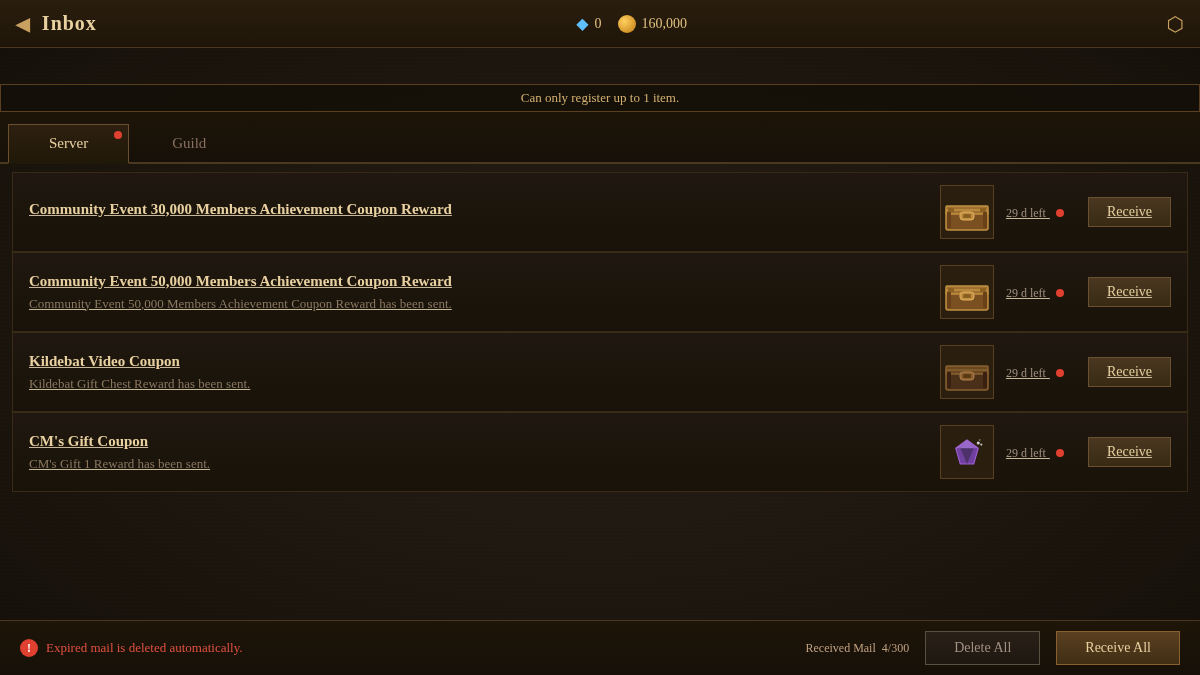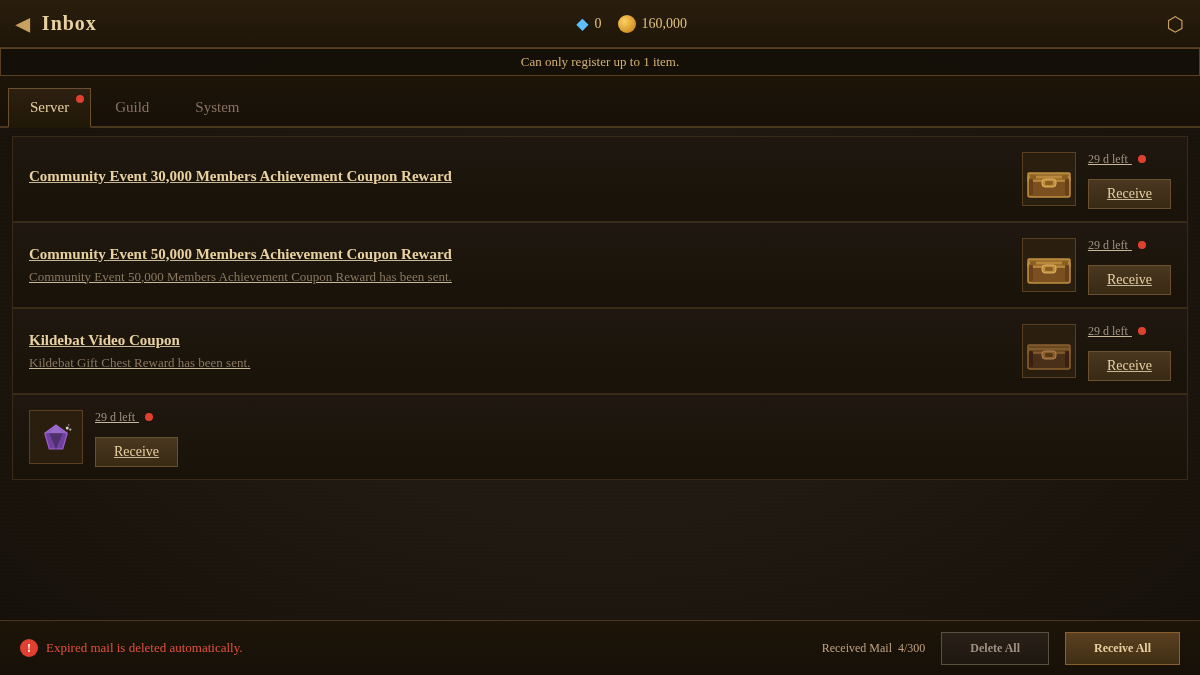--- a/index.html
+++ b/index.html
@@ -108,35 +108,36 @@
       border: 1px solid #5a4020;
       color: #d4b070;
       font-size: 13px;
       padding: 4px 16px;
       text-align: center;
       flex-shrink: 0;
       height: 28px;
       display: flex;
       align-items: center;
       justify-content: center;
+      margin-top: 36px;
     }
 
     
     .tabs-row {
       display: flex;
       align-items: flex-end;
       background: linear-gradient(180deg, #1e1508 0%, #161008 100%);
       border-bottom: 2px solid #4a3820;
       flex-shrink: 0;
       padding: 0 8px;
       height: 52px;
     }
 
     .tab {
-      padding: 10px 21px;
+      padding: 10px 40px;
       font-size: 15px;
       cursor: pointer;
       position: relative;
       color: #8a7060;
       border: 1px solid transparent;
       border-bottom: none;
       margin-right: 2px;
     }
 
     .tab.active {
@@ -189,23 +190,23 @@
       margin-bottom: 6px;
     }
 
     .mail-desc {
       color: #8a7860;
       font-size: 13px;
     }
 
     .mail-actions {
       display: flex;
-      flex-direction: column;
-      align-items: flex-start;
-      gap: 12px;
+      flex-direction: row;
+      align-items: center;
+      gap: 24px;
       flex-shrink: 0;
     }
 
     .time-left {
       color: #a09080;
       font-size: 12px;
       white-space: nowrap;
     }
 
     .red-dot {
@@ -286,25 +287,24 @@
       font-size: 13px;
     }
 
     .mail-count {
       color: #c0a080;
       font-size: 12px;
     }
 
     .footer-btn {
       padding: 8px 28px;
-      font-size: 12px;
+      font-size: 14px;
       cursor: pointer;
       font-family: 'Georgia', serif;
       border: 1px solid;
-      font-weight: bold;
     }
 
     .delete-all-btn {
       background: linear-gradient(180deg, #2a2018 0%, #1e1810 100%);
       border-color: #5a5040;
       color: #a09080;
     }
 
     .receive-all-btn {
       background: linear-gradient(180deg, #5a4020 0%, #402e14 100%);
@@ -345,23 +345,20 @@
     <span>Can only register up to 1 item.</span>
   </div>
 
   <div class="tabs-row">
     <div class="tab active">
       <span>Server</span>
       <span class="tab-notification"></span>
     </div>
     <div class="tab">
       <span>Guild</span>
-    </div>
-    <div class="tab">
-      <span>System</span>
     </div>
   </div>
 
   <div class="content-area">
 
   <div class="mail-item">
       <div class="mail-content">
         <div class="mail-title">Community Event 30,000 Members Achievement Coupon Reward</div>
       </div>
       <div class="item-icon">
@@ -429,20 +426,24 @@
       </div>
       <div class="mail-actions">
         <div>
           <span class="time-left">29 d left</span>
           <span class="red-dot"></span>
         </div>
         <button class="receive-btn">Receive</button>
       </div>
     </div>
       <div class="mail-item">
+      <div class="mail-content">
+        <div class="mail-title">CM's Gift Coupon</div>
+        <div class="mail-desc">CM's Gift 1 Reward has been sent.</div>
+      </div>
       <div class="item-icon">
         <svg class="gem-icon" viewBox="0 0 46 40" xmlns="http://www.w3.org/2000/svg">
         <polygon points="23,4 38,15 32,36 14,36 8,15" fill="#7040a0" stroke="#a060d0" stroke-width="1.5"></polygon>
         <polygon points="23,4 32,15 23,36 14,15" fill="#9060c0" opacity="0.6"></polygon>
         <polygon points="23,4 38,15 32,15 14,15 8,15" fill="#b080e0" opacity="0.5"></polygon>
         <polygon points="14,15 32,15 23,36" fill="#5020808" opacity="0.4"></polygon>
 
         <circle cx="38" cy="8" r="2" fill="white" opacity="0.8"></circle>
         <circle cx="40" cy="4" r="1" fill="white" opacity="0.6"></circle>
         <circle cx="42" cy="10" r="1.5" fill="white" opacity="0.7"></circle>

